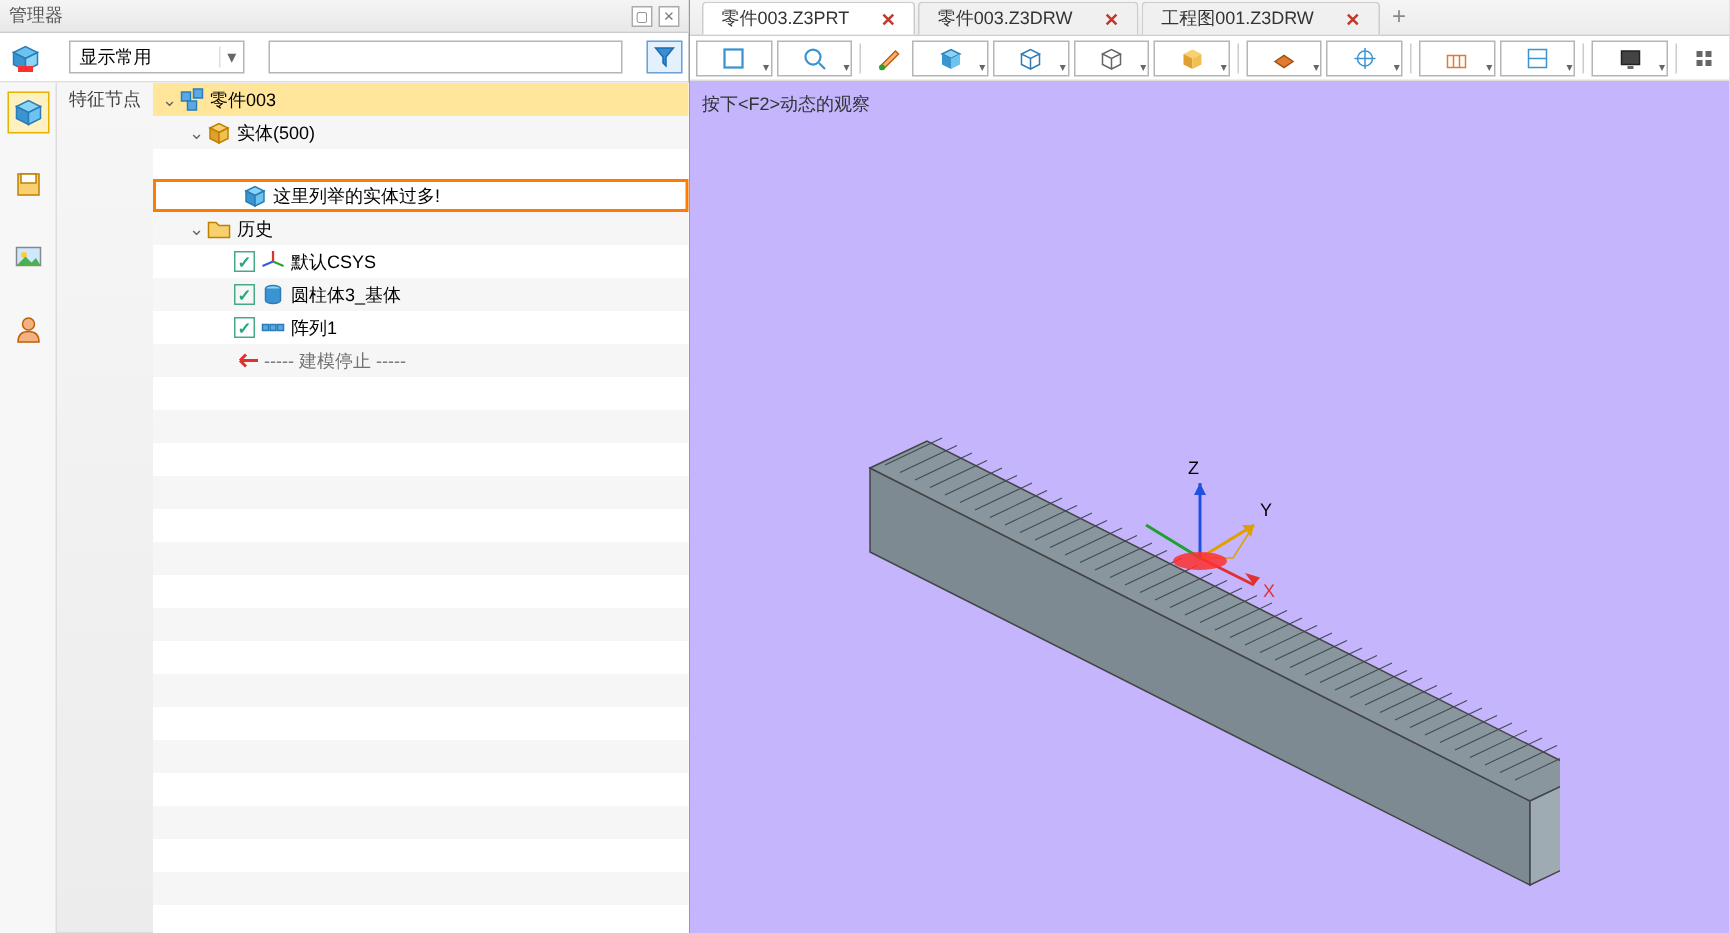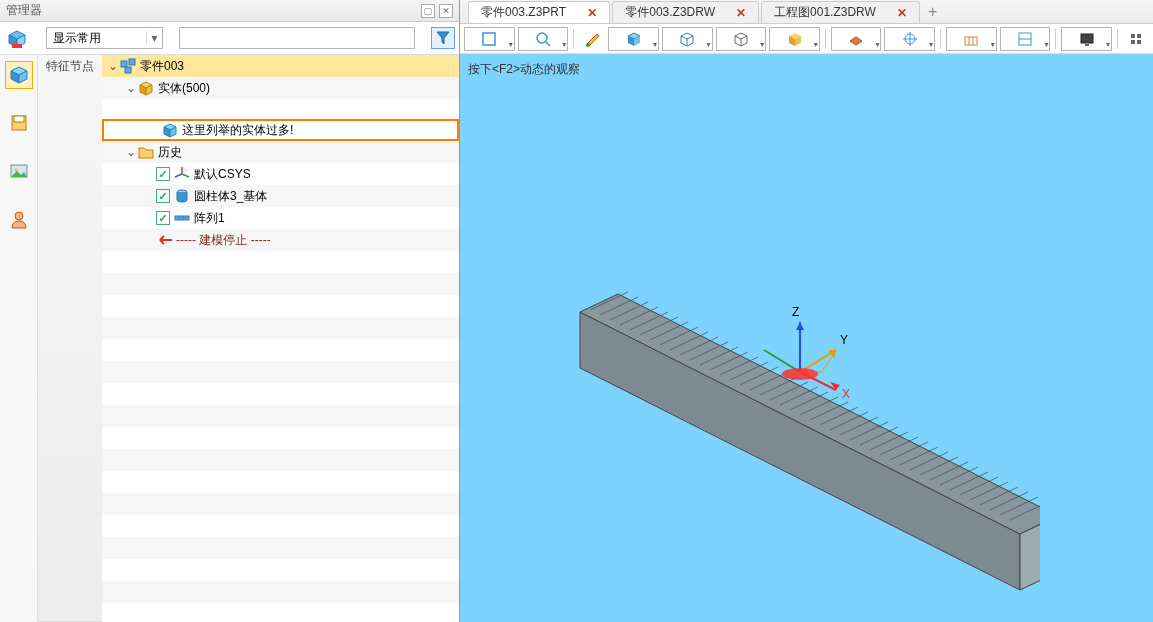--- a/index.html
+++ b/index.html
@@ -27,35 +27,35 @@
 .tree-header { background:linear-gradient(#f6f6f6,#ececec); border-bottom:1px solid #ddd; padding:3px 8px; color:#444; }
 .tree { flex:1; overflow:auto; background:#fff; }
 .tree-row { display:flex; align-items:center; height:22px; white-space:nowrap; }
 .tree-row:nth-child(even){ background:#f6f6f6; }
 .tree-row .exp { width:14px; text-align:center; color:#666; cursor:pointer; }
 .tree-row .chk { width:14px; height:14px; border:1px solid #4a8; margin-right:4px; display:inline-flex; align-items:center; justify-content:center; color:#2a7; font-size:11px; font-weight:bold; }
 .tree-row .ic { width:16px; height:16px; margin-right:4px; display:inline-flex; align-items:center; justify-content:center; }
 .tree-row.sel { background:#ffe69a !important; }
 .indent0{padding-left:4px}.indent1{padding-left:22px}.indent2{padding-left:40px}.indent3{padding-left:58px}
 .warn-box { border:2px solid #ff7a00; position:relative;margin-top:20px; }
-.red-text { color:#7f1d1d; }
+.red-text { color:#737373; }
 
 .right-panel { flex:1; display:flex; flex-direction:column; height:100%; }
 .tabs { height:24px; display:flex; align-items:flex-end; background:linear-gradient(#f5f5f5,#ececec); border-bottom:1px solid #ccc; padding-left:8px; gap:2px; }
 .tab { height:22px; padding:0 12px; display:flex; align-items:center; gap:21px; border:1px solid #ccc; border-bottom:none; border-radius:3px 3px 0 0; background:#f0f0f0; color:#333; cursor:pointer; position:relative; }
 .tab.active { background:#fff; }
 .tab .x { color:#c0392b; font-weight:bold; }
 .tab.add { border:none; background:none; color:#888; font-size:16px; padding:0 6px; }
 
 .viewport-toolbar { height:30px; border-bottom:1px solid #ddd; display:flex; align-items:center; padding:0 4px; gap:3px; }
 .vt-btn { width:26px; height:24px; display:inline-flex; align-items:center; justify-content:center; position:relative; }
 .vt-btn.dd::after{content:"▾"; font-size:8px; color:#666; position:absolute; right:1px; bottom:1px;}
 .vt-sep { width:1px; height:20px; background:#ccc; margin:0 2px; }
 
-.viewport { flex:1; position:relative; background:#7dd3fc; overflow:hidden; }
+.viewport { flex:1; position:relative; background:#c4b5fd; overflow:hidden; }
 .hint { position:absolute; left:8px; top:6px; color:#333; line-height:1.5; }
 .axes { position:absolute; left:290px; top:248px; pointer-events:none; }
 .model { position:absolute; left:80px; top:210px; width:500px; height:340px; transform:rotate(0deg); pointer-events:none; }
 
 svg { display:block; }
 </style>
 </head>
 <body>
 
 <div class="left-panel">

